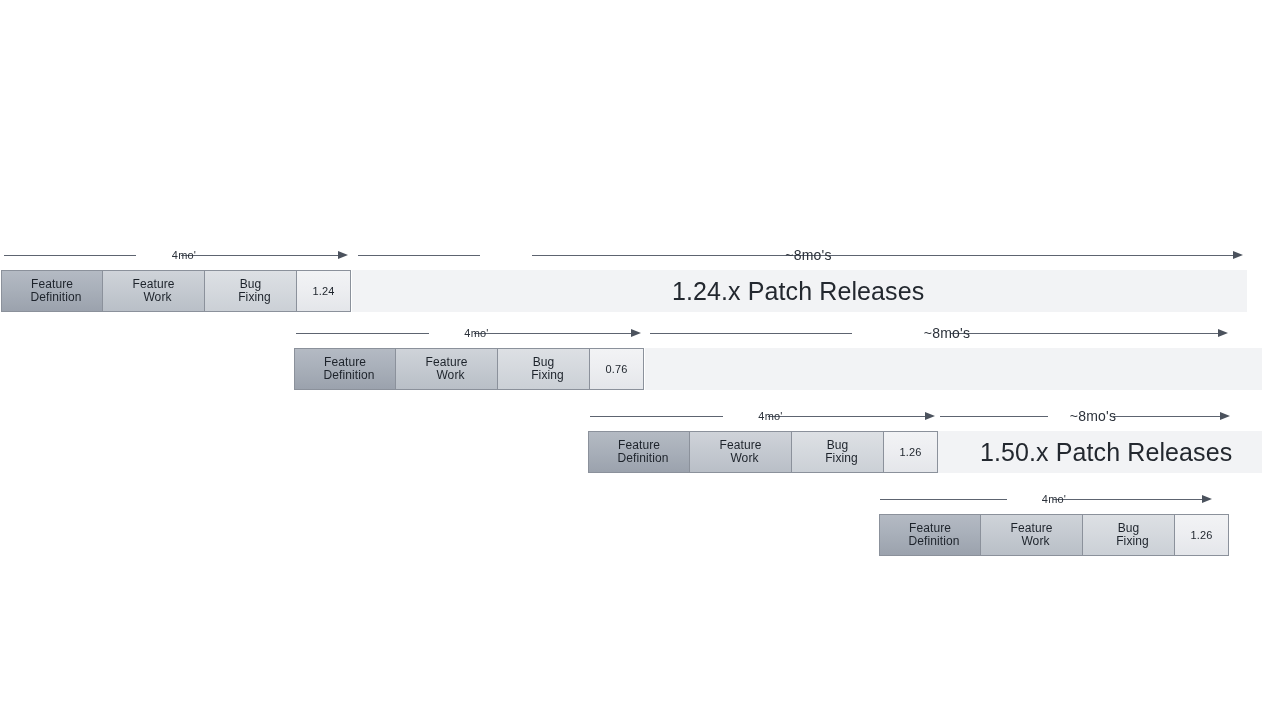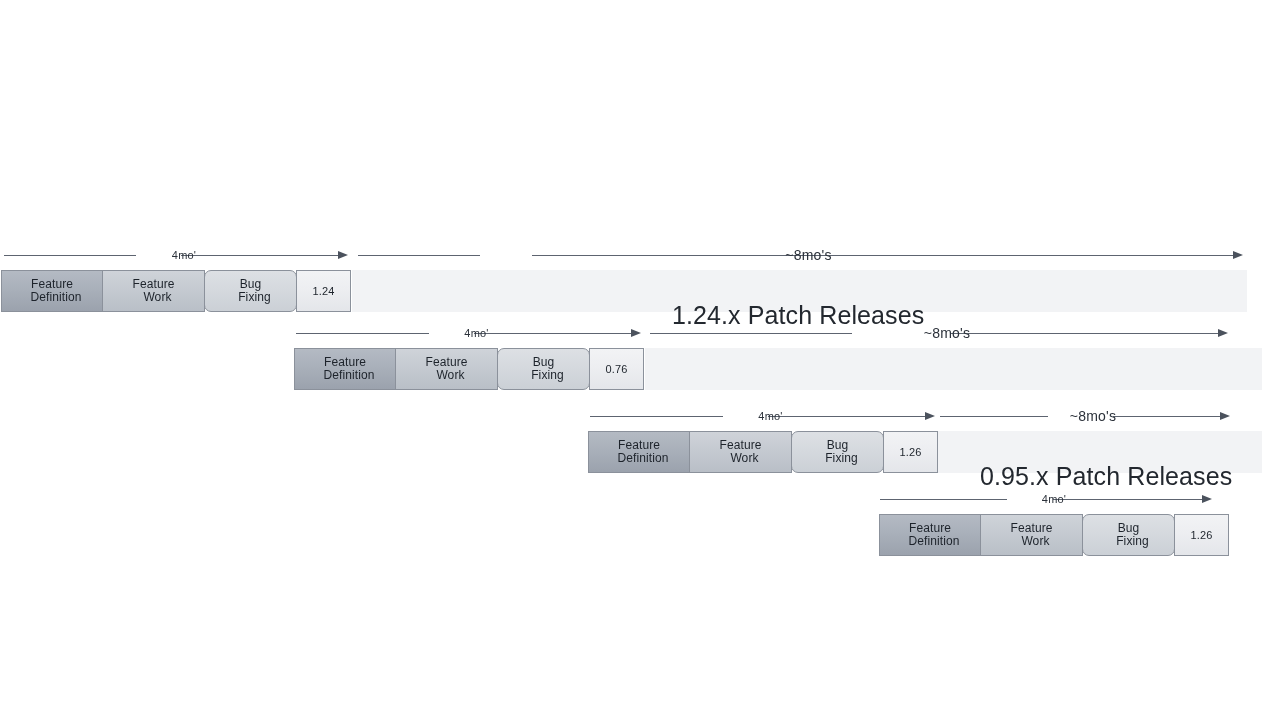--- a/index.html
+++ b/index.html
@@ -92,21 +92,20 @@
   .phase .l2 { display: block; padding-left: 8px; }
 
   .phase.definition {
     background: linear-gradient(180deg, #b4bac3 0%, #a9b0ba 45%, #9ba2ad 100%);
   }
   .phase.work {
     background: linear-gradient(180deg, #cfd3d9 0%, #c5cad1 45%, #b9bfc7 100%);
   }
   .phase.bugfix {
     background: linear-gradient(180deg, #dde0e4 0%, #d5d9de 45%, #cbd0d6 100%);
-    border-radius: 7px;
   }
   .phase.version {
     background: linear-gradient(180deg, #f2f3f5 0%, #edeef1 45%, #e4e6ea 100%);
     font-size: 11px;
   }
 
   
   .patch-band {
     position: absolute;
     top: 22px;
@@ -117,21 +116,20 @@
     box-sizing: border-box;
   }
   .patch-label {
     position: absolute;
     font-size: 25px;
     line-height: 42px;
     color: #23282f;
     letter-spacing: 0.1px;
     white-space: nowrap;
     top: 22px;
-    margin-top: 24px;
   }
 </style>
 </head>
 <body>
 
 <div id="canvas">
 
   <div class="release-row" style="left:0px; top:248px; width:1280px;">
 
     <div class="measure" style="left:4px; width:344px;">
@@ -217,21 +215,21 @@
     </div>
 
     <div class="measure" style="left:940px; width:290px;">
       <div class="m-line left" style="width:108px;"></div>
       <div class="m-line right" style="width:108px;"></div>
       <div class="m-head"></div>
       <div class="m-label small">~8mo's</div>
     </div>
 
     <div class="patch-band" style="left:938px; width:324px;"></div>
-    <div class="patch-label" style="left:980px;">0.95.x Patch Releases</div>
+    <div class="patch-label" style="left:980px;">1.50.x Patch Releases</div>
 
     <div class="phase-strip" style="left:588px; width:351px;">
       <div class="phase definition" style="width:102px;">
         <span class="l1">Feature</span>
         <span class="l2">Definition</span>
       </div>
       <div class="phase work" style="width:103px;">
         <span class="l1">Feature</span>
         <span class="l2">Work</span>
       </div>

